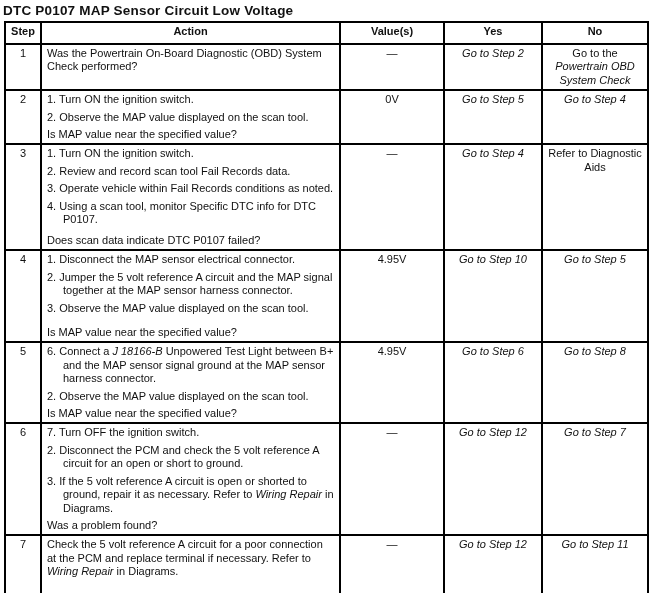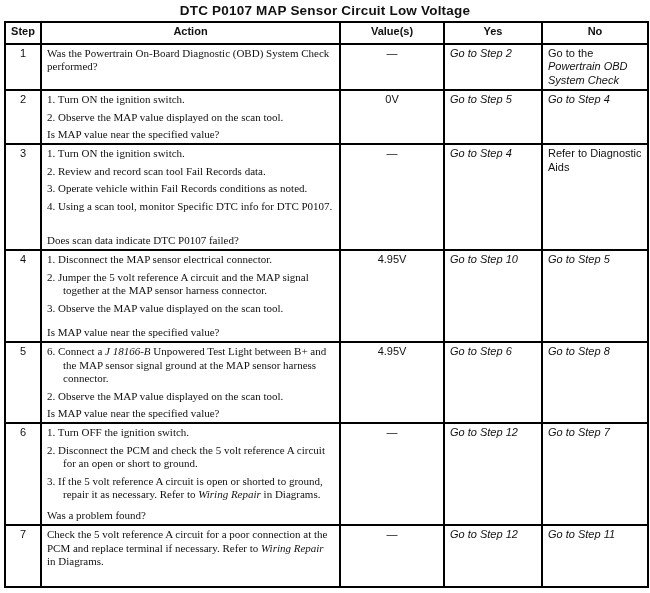--- a/index.html
+++ b/index.html
@@ -3,39 +3,39 @@
 <meta charset="utf-8">
 <style>
   html,body{margin:0;padding:0;background:#fff;}
   .page{
     width:650px;height:593px;box-sizing:border-box;
     background:#fff;color:#111;
     font-family:"Liberation Sans","DejaVu Sans",sans-serif;
     padding:2px 3px;
   }
   .title{
-    text-align:center;font-size:13.5px;font-weight:bold;
+    text-align:left;font-size:13.5px;font-weight:bold;
     letter-spacing:.2px;padding:1px 0 3px 0;
   }
   table.dtc{
     border-collapse:collapse;table-layout:fixed;
     width:643px;margin-left:1px;
   }
   table.dtc th, table.dtc td{
     border:2px solid #000;
     font-size:11px;line-height:1.22;
     padding:2px 5px;vertical-align:top;
     overflow:hidden;
   }
   th{font-weight:bold;font-size:11.5px;text-align:center;padding:3px 2px;height:16px;vertical-align:middle;}
   td.step{ text-align:center;vertical-align:middle;font-size:11px; }
   td.value{ text-align:center;vertical-align:middle;font-size:11px; }
-  td.yesno{ vertical-align:bottom;padding-bottom:4px;font-size:11px; }
+  td.yesno{ vertical-align:bottom;text-align:center;padding-bottom:4px;font-size:11px; }
   td.action{ padding:3px 6px; }
-  .acell{ display:flex;flex-direction:column;justify-content:space-between;font-family:Liberation Serif, serif; }
+  .acell{ display:flex;flex-direction:column;justify-content:space-between; }
   .r1 .acell{min-height:37px;justify-content:flex-start;}
   .r2 .acell{min-height:44px;}
   .r3 .acell{min-height:100px;}
   .r4 .acell{min-height:86px;}
   .r5 .acell{min-height:74px;}
   .r6 .acell{min-height:96px;}
   .r7 .acell{min-height:56px;}
   .item{
     padding-left:16px;text-indent:-16px;
     margin-top:4px;
@@ -151,21 +151,21 @@
         <td class="value">4.95V</td>
         <td class="yesno"><span class="it">Go to Step 6</span></td>
         <td class="yesno"><span class="it">Go to Step 8</span></td>
       </tr>
 
       <tr class="r6">
         <td class="step">6</td>
         <td class="action">
           <div class="acell">
             <div class="items">
-              <div class="item">1. Turn OFF the ignition switch.</div>
+              <div class="item">7. Turn OFF the ignition switch.</div>
               <div class="item">2. Disconnect the PCM and check the 5 volt reference A circuit for an open or short to ground.</div>
               <div class="item"><span>3. If the 5 volt reference A circuit is open or shorted to ground, repair it as necessary. Refer to </span><span class="it">Wiring Repair</span><span> in Diagrams.</span></div>
             </div>
             <div class="question">Was a problem found?</div>
           </div>
         </td>
         <td class="value">—</td>
         <td class="yesno"><span class="it">Go to Step 12</span></td>
         <td class="yesno"><span class="it">Go to Step 7</span></td>
       </tr>

